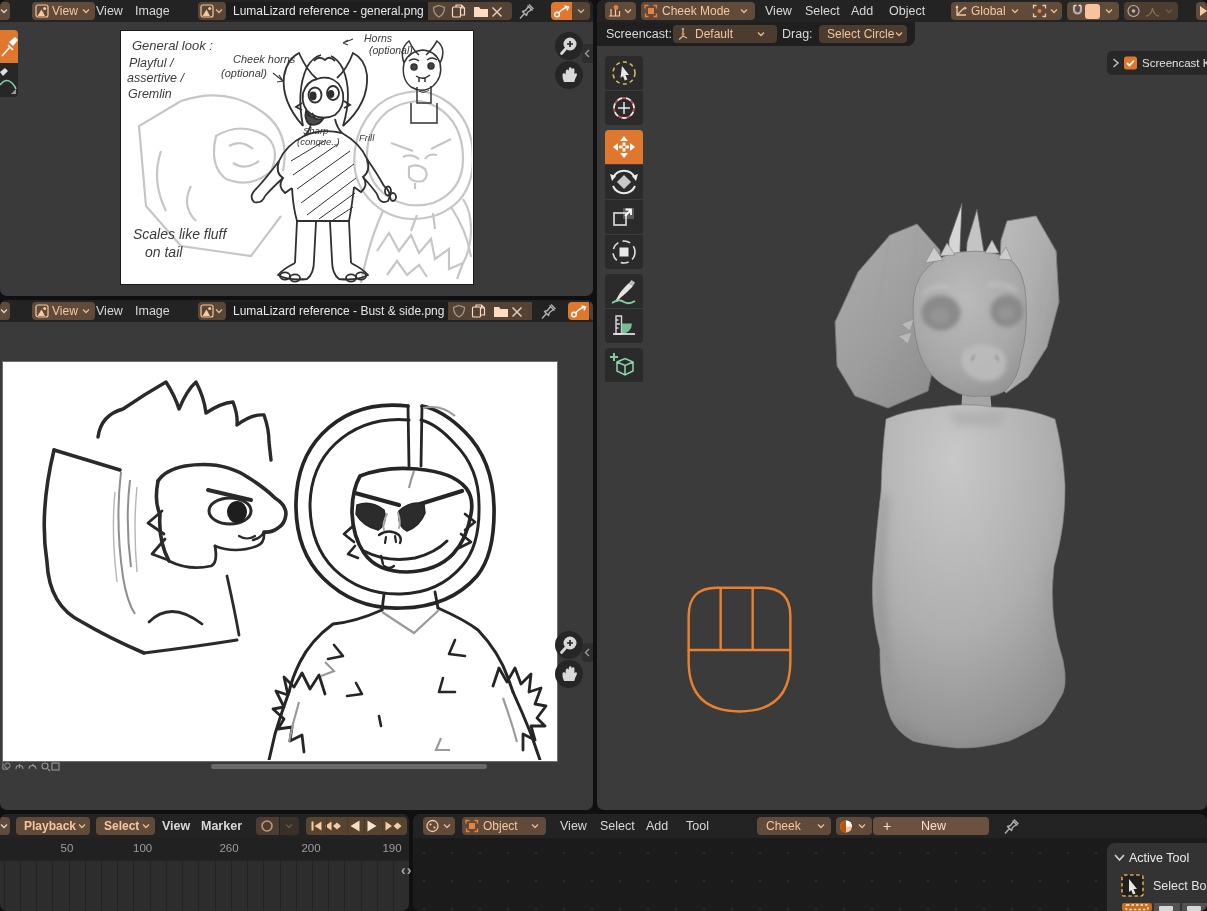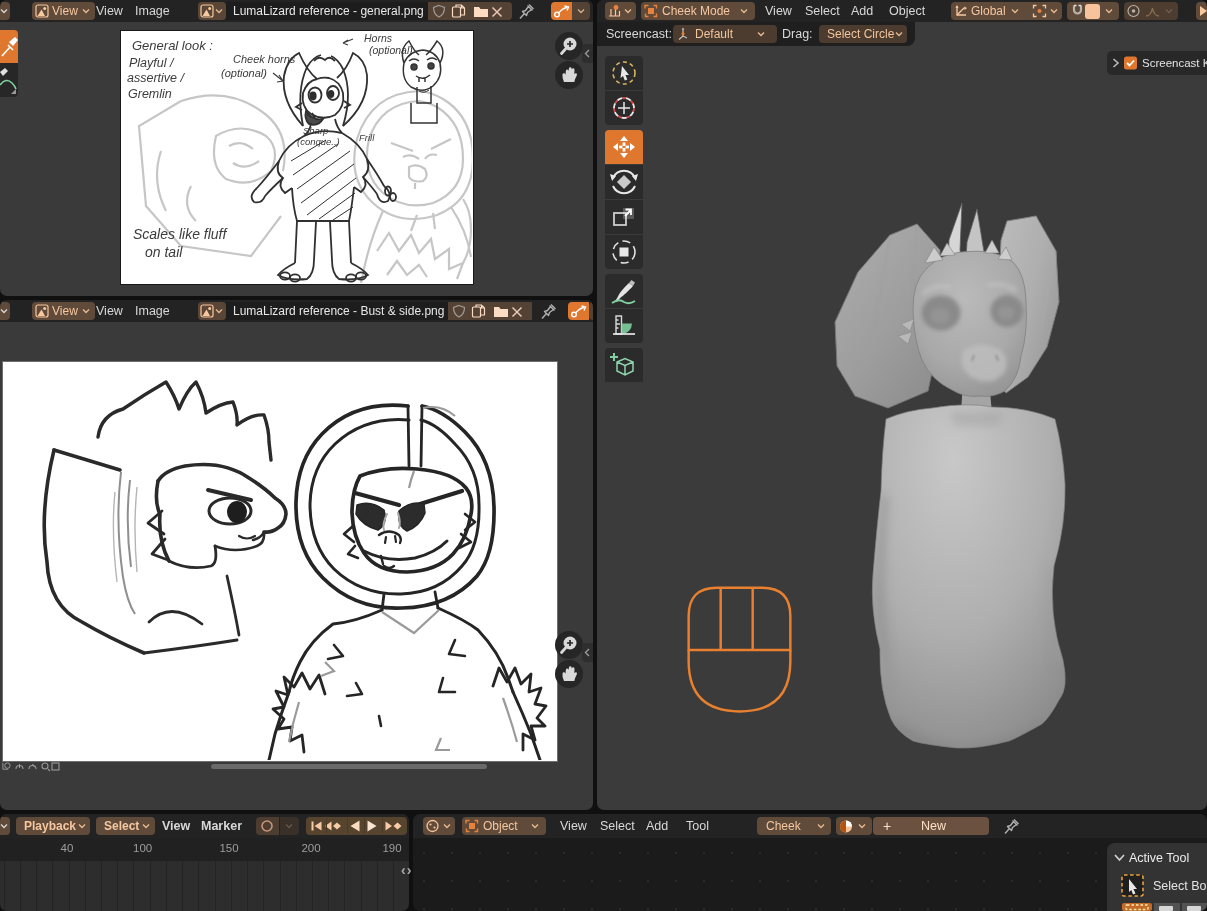--- a/index.html
+++ b/index.html
@@ -641,23 +641,23 @@
         <path d="M61.5 3.5 L70.5 9 L61.5 14.5 Z" fill="#fae5d2"></path>
         <path d="M79.5 4.5 L86 9 L79.5 13.5 Z M91.5 5.5 L95.5 9 L91.5 12.5 L87.5 9 Z" transform="translate(0 0)"></path>
         <path d="M20.5 1 v16" stroke="#4a3a28" stroke-width="1"></path>
           <path d="M41.5 1 v16" stroke="#4a3a28" stroke-width="1"></path>
           <path d="M58.5 1 v16" stroke="#4a3a28" stroke-width="1"></path>
           <path d="M76.5 1 v16" stroke="#4a3a28" stroke-width="1"></path>
       </svg>
     </div>
   </div>
   <div id="ruler" style="position:absolute;left:0;top:24px;width:409px;height:23px;background:#212121;">
-      <div style="position:absolute;left:52px;top:4px;width:30px;text-align:center;font-size:11.5px;color:#9d9d9d;">40</div>
+      <div style="position:absolute;left:52px;top:4px;width:30px;text-align:center;font-size:11.5px;color:#9d9d9d;">50</div>
       <div style="position:absolute;left:133px;top:4px;width:30px;text-align:left;font-size:11.5px;color:#9d9d9d;">100</div>
-      <div style="position:absolute;left:214px;top:4px;width:30px;text-align:center;font-size:11.5px;color:#9d9d9d;">150</div>
+      <div style="position:absolute;left:214px;top:4px;width:30px;text-align:center;font-size:11.5px;color:#9d9d9d;">260</div>
       <div style="position:absolute;left:296px;top:4px;width:30px;text-align:center;font-size:11.5px;color:#9d9d9d;">200</div>
       <div style="position:absolute;left:377px;top:4px;width:30px;text-align:center;font-size:11.5px;color:#9d9d9d;">190</div>
     </div>
   <div id="tlgrid" style="position:absolute;left:0;top:47px;width:409px;height:50px;">
       <div style="position:absolute;left:3.6px;top:0;width:1px;height:50px;background:#232323;"></div>
       <div style="position:absolute;left:19.8px;top:0;width:1px;height:50px;background:#232323;"></div>
       <div style="position:absolute;left:36.1px;top:0;width:1px;height:50px;background:#232323;"></div>
       <div style="position:absolute;left:52.3px;top:0;width:1px;height:50px;background:#232323;"></div>
       <div style="position:absolute;left:68.5px;top:0;width:1px;height:50px;background:#232323;"></div>
       <div style="position:absolute;left:84.8px;top:0;width:1px;height:50px;background:#232323;"></div>

